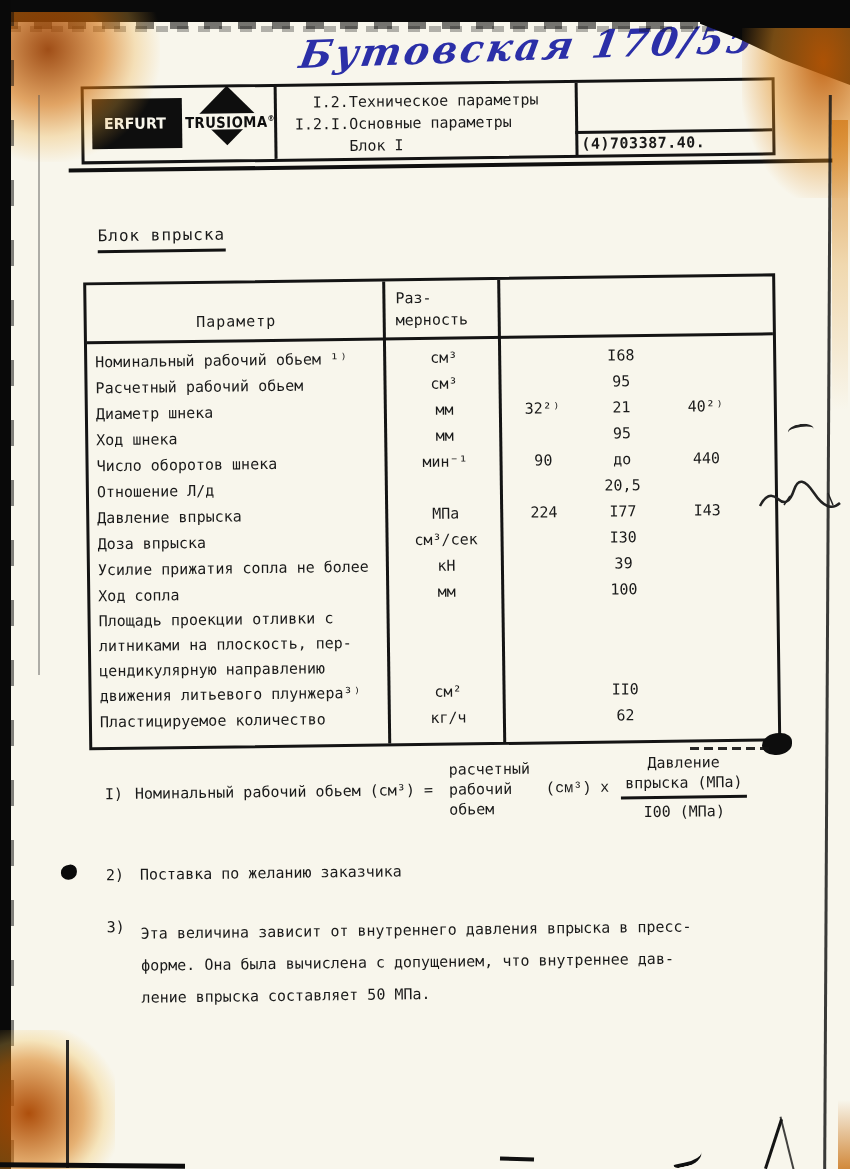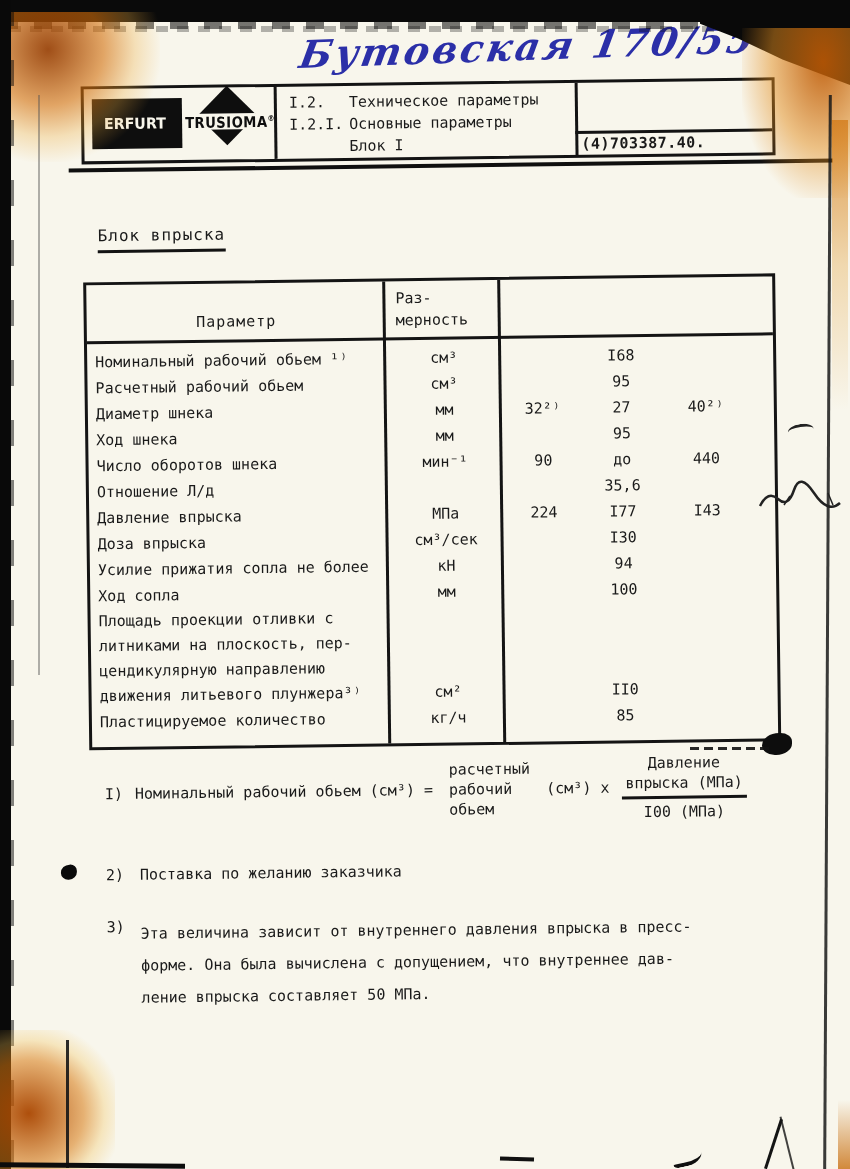--- a/index.html
+++ b/index.html
@@ -19,21 +19,21 @@
   .lg-erfurt{position:absolute;left:9px;top:26px;width:88px;text-align:center;color:#f8f6ec;
     font-family:"DejaVu Sans",sans-serif;font-weight:bold;font-size:15px;letter-spacing:0;
     transform:scaleX(.95);transform-origin:left;z-index:3;}
   .lg-diamond{position:absolute;left:122px;top:7px;width:42px;height:42px;background:#0e0e0e;transform:rotate(45deg);z-index:1;}
   .lg-band{position:absolute;left:100px;top:26px;width:88px;height:16px;background:#f8f6ec;z-index:2;}
   .lg-trusioma{position:absolute;left:101px;top:26px;z-index:3;color:#0e0e0e;
     font-family:"DejaVu Sans",sans-serif;font-weight:bold;font-size:15px;letter-spacing:.5px;
     transform:scaleX(.88);transform-origin:left;white-space:nowrap;}
   .lg-reg{font-size:8px;vertical-align:super;}
   .h-mid{flex:1;border-left:3px solid #131313;padding:5px 0 0 12px;font-size:15px;line-height:22px;}
-  .hl .hn{display:inline-block;width:60px;}
+  .hl .hn{display:inline-block;width:60px;text-align:right;}
   .h-right{width:194px;flex:none;border-left:3px solid #131313;position:relative;}
   .h-docnum{position:absolute;left:-3px;right:0;bottom:0;height:20px;border-top:3px solid #131313;
     font-size:15px;font-weight:bold;letter-spacing:.5px;padding:1px 0 0 6px;}
   .hrule{position:absolute;left:72px;top:164px;width:764px;height:4px;background:#0f0f0f;}
 
   
   .stitle{position:absolute;left:100px;top:222px;font-size:16px;letter-spacing:1px;
     padding-bottom:5px;border-bottom:3px solid #131313;}
 
   
@@ -51,21 +51,21 @@
   .v{text-align:center;}
   .t-row.tall{min-height:100px;}
   .t-row.tall .c-param{line-height:25px;}
   .t-row.tall .c-unit,.t-row.tall .c-vals{align-self:end;line-height:26px;}
 
   
   .f1{position:absolute;left:100px;top:756px;display:flex;align-items:center;font-size:15px;}
   .f1 .marker{margin-right:12px;}
   .f1 .lhs{white-space:nowrap;}
   .stack{white-space:pre-line;line-height:20px;margin:0 16px;}
-  .mid{white-space:nowrap;margin-right:12px;}
+  .mid{white-space:nowrap;margin-right:12px;font-family:Liberation Mono, monospace;}
   .frac{text-align:center;}
   .fnum{white-space:pre-line;line-height:20px;padding:0 4px 3px;border-bottom:3px solid #131313;}
   .fden{padding-top:4px;}
   .f2{position:absolute;left:100px;top:862px;font-size:15px;display:flex;}
   .f2 .marker,.f3 .marker{width:34px;flex:none;}
   .f3{position:absolute;left:100px;top:914px;font-size:15px;display:flex;}
   .f3text{white-space:pre-line;line-height:32px;}
   .dot{position:absolute;left:55px;top:860px;width:16px;height:15px;background:#0a0a0a;border-radius:60% 45% 55% 50%;}
 
   
@@ -152,21 +152,21 @@
       <span class="v">95</span>
       <span class="v"></span>
       <span class="v"></span>
     </div>
   </div>
           <div class="t-row">
     <div class="c-param">Диаметр шнека</div>
     <div class="c-unit">мм</div>
     <div class="c-vals">
       <span class="v">32²⁾</span>
-      <span class="v">27</span>
+      <span class="v">21</span>
       <span class="v">40²⁾</span>
       <span class="v"></span>
     </div>
   </div>
           <div class="t-row">
     <div class="c-param">Ход шнека</div>
     <div class="c-unit">мм</div>
     <div class="c-vals">
       <span class="v"></span>
       <span class="v">95</span>
@@ -182,21 +182,21 @@
       <span class="v">до</span>
       <span class="v">440</span>
       <span class="v"></span>
     </div>
   </div>
           <div class="t-row">
     <div class="c-param">Отношение Л/д</div>
     <div class="c-unit"></div>
     <div class="c-vals">
       <span class="v"></span>
-      <span class="v">35,6</span>
+      <span class="v">20,5</span>
       <span class="v"></span>
       <span class="v"></span>
     </div>
   </div>
           <div class="t-row">
     <div class="c-param">Давление впрыска</div>
     <div class="c-unit">МПа</div>
     <div class="c-vals">
       <span class="v">224</span>
       <span class="v">I77</span>
@@ -212,21 +212,21 @@
       <span class="v">I30</span>
       <span class="v"></span>
       <span class="v"></span>
     </div>
   </div>
           <div class="t-row">
     <div class="c-param">Усилие прижатия сопла не более</div>
     <div class="c-unit">кН</div>
     <div class="c-vals">
       <span class="v"></span>
-      <span class="v">94</span>
+      <span class="v">39</span>
       <span class="v"></span>
       <span class="v"></span>
     </div>
   </div>
           <div class="t-row">
     <div class="c-param">Ход сопла</div>
     <div class="c-unit">мм</div>
     <div class="c-vals">
       <span class="v"></span>
       <span class="v">100</span>
@@ -245,21 +245,21 @@
       <span class="v">II0</span>
       <span class="v"></span>
       <span class="v"></span>
     </div>
   </div>
           <div class="t-row">
     <div class="c-param">Пластицируемое количество</div>
     <div class="c-unit">кг/ч</div>
     <div class="c-vals">
       <span class="v"></span>
-      <span class="v">85</span>
+      <span class="v">62</span>
       <span class="v"></span>
       <span class="v"></span>
     </div>
   </div>
         </div>
     </div>
 
     <div class="f1">
       <span class="marker">I)</span>
       <span class="lhs">Номинальный рабочий обьем (см³) =</span>

